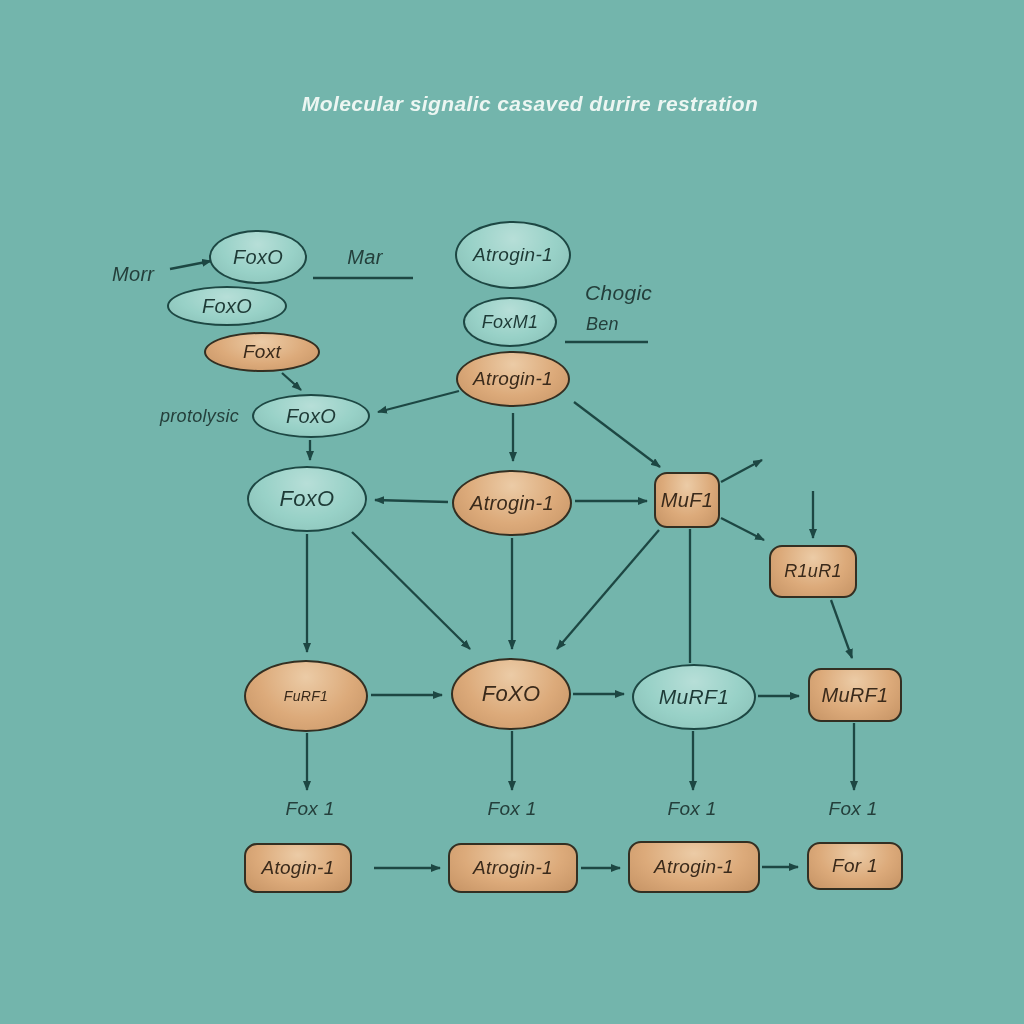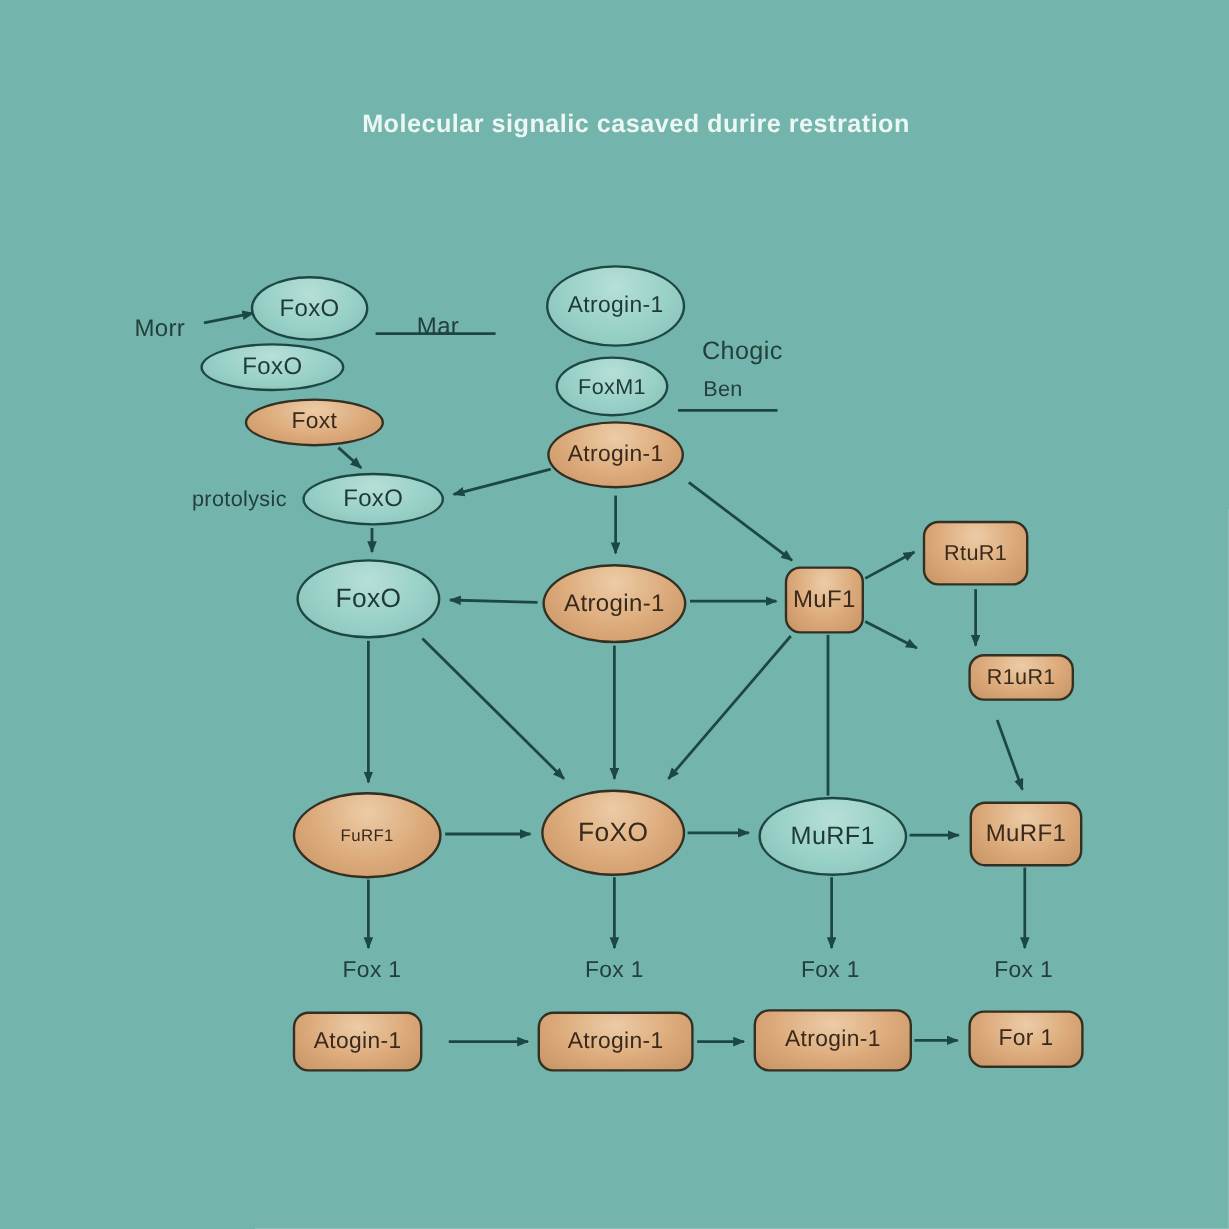--- a/index.html
+++ b/index.html
@@ -11,21 +11,21 @@
     --teal-text:#1e3a36;
     --tan-text:#3a2a1b;
     --label-text:#243f3b;
     --title-text:#ecf6f2;
   }
   *{margin:0;padding:0;box-sizing:border-box;}
   html,body{width:1024px;height:1024px;}
   body{font-family:"Liberation Sans", sans-serif;}
   .canvas{
     position:relative;width:1024px;height:1024px;
-    background:var(--bg);overflow:hidden;
+    background:var(--bg);overflow:hidden;font-style:italic;
   }
   .edges{position:absolute;left:0;top:0;width:1024px;height:1024px;}
   .edges line{stroke:var(--stroke);stroke-width:2.3;}
   .edges .arrowhead{fill:var(--stroke);}
   .node{
     position:absolute;display:flex;align-items:center;justify-content:center;
     font-size:19px;letter-spacing:.3px;
   }
   .ellipse{border-radius:50%;}
   .rect{border-radius:13px;}
@@ -96,33 +96,32 @@
   <div class="node ellipse teal" style="left:209px;top:230px;width:98px;height:54px;font-size:20px;">FoxO</div>
   <div class="node ellipse teal" style="left:167px;top:286px;width:120px;height:40px;font-size:20px;">FoxO</div>
   <div class="node ellipse tan" style="left:204px;top:332px;width:116px;height:40px;">Foxt</div>
   <div class="node ellipse teal" style="left:455px;top:221px;width:116px;height:68px;">Atrogin-1</div>
   <div class="node ellipse teal" style="left:463px;top:297px;width:94px;height:50px;font-size:18px;">FoxM1</div>
   <div class="node ellipse tan" style="left:456px;top:351px;width:114px;height:56px;">Atrogin-1</div>
   <div class="node ellipse teal" style="left:252px;top:394px;width:118px;height:44px;font-size:20px;">FoxO</div>
   <div class="node ellipse teal" style="left:247px;top:466px;width:120px;height:66px;font-size:22px;">FoxO</div>
   <div class="node ellipse tan" style="left:452px;top:470px;width:120px;height:66px;font-size:20px;">Atrogin-1</div>
   <div class="node rect tan" style="left:654px;top:472px;width:66px;height:56px;font-size:20px;">MuF1</div>
-  <div class="node rect tan" style="left:769px;top:434px;width:88px;height:54px;font-size:18px;">RtuR1</div>
-  <div class="node rect tan" style="left:769px;top:545px;width:88px;height:39px;font-size:18px;margin-left:38px;">R1uR1</div>
+  <div class="node rect tan" style="left:769px;top:545px;width:88px;height:53px;font-size:18px;">R1uR1</div>
   <div class="node ellipse tan" style="left:244px;top:660px;width:124px;height:72px;font-size:14px;">FuRF1</div>
   <div class="node ellipse tan" style="left:451px;top:658px;width:120px;height:72px;font-size:22px;">FoXO</div>
   <div class="node ellipse teal" style="left:632px;top:664px;width:124px;height:66px;font-size:21px;">MuRF1</div>
   <div class="node rect tan" style="left:808px;top:668px;width:94px;height:54px;font-size:20px;">MuRF1</div>
   <div class="node rect tan" style="left:244px;top:843px;width:108px;height:50px;">Atogin-1</div>
   <div class="node rect tan" style="left:448px;top:843px;width:130px;height:50px;">Atrogin-1</div>
   <div class="node rect tan" style="left:628px;top:841px;width:132px;height:52px;">Atrogin-1</div>
   <div class="node rect tan" style="left:807px;top:842px;width:96px;height:48px;">For 1</div>
 
   <div class="ann" style="left:112px;top:263px;font-size:20px;">Morr</div>
-  <div class="ann" style="left:315px;top:246px;width:100px;text-align:center;font-size:20px;margin-top:15px;">Mar</div>
+  <div class="ann" style="left:315px;top:246px;width:100px;text-align:center;font-size:20px;">Mar</div>
   <div class="ann" style="left:585px;top:281px;font-size:21px;">Chogic</div>
   <div class="ann" style="left:586px;top:314px;font-size:18px;">Ben</div>
   <div class="ann" style="left:160px;top:406px;font-size:18px;">protolysic</div>
   <div class="ann" style="left:270px;top:798px;width:80px;text-align:center;">Fox 1</div>
   <div class="ann" style="left:472px;top:798px;width:80px;text-align:center;">Fox 1</div>
   <div class="ann" style="left:652px;top:798px;width:80px;text-align:center;">Fox 1</div>
   <div class="ann" style="left:813px;top:798px;width:80px;text-align:center;">Fox 1</div>
 
 </div>
 

